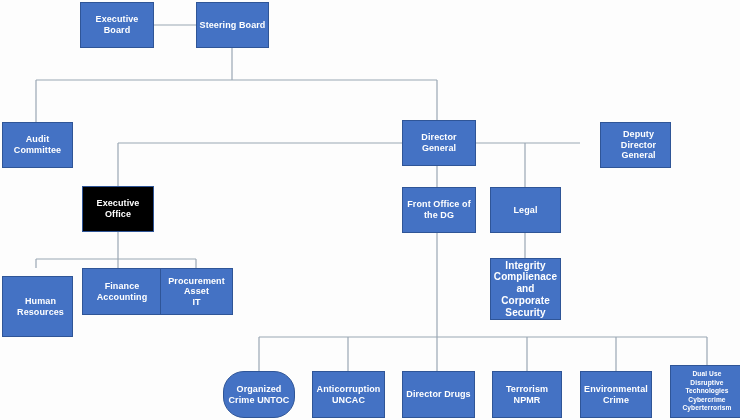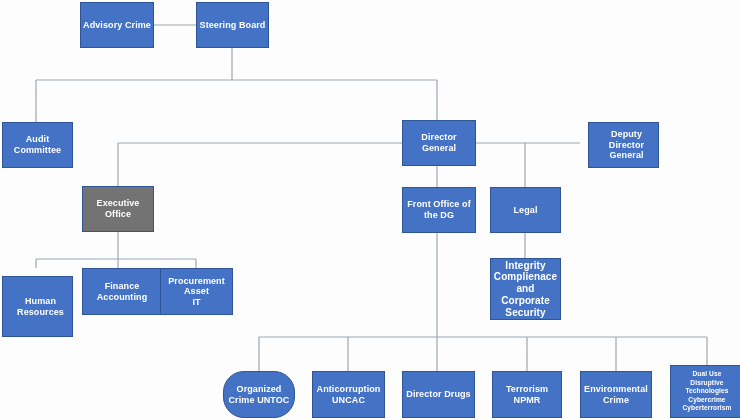--- a/index.html
+++ b/index.html
@@ -68,30 +68,30 @@
       <polyline points="437,233 437,337" fill="none" stroke="#9aa7b4" stroke-width="1.2"></polyline>
       <polyline points="259,337 707,337" fill="none" stroke="#9aa7b4" stroke-width="1.2"></polyline>
       <polyline points="259,337 259,371" fill="none" stroke="#9aa7b4" stroke-width="1.2"></polyline>
       <polyline points="348,337 348,371" fill="none" stroke="#9aa7b4" stroke-width="1.2"></polyline>
       <polyline points="437,337 437,371" fill="none" stroke="#9aa7b4" stroke-width="1.2"></polyline>
       <polyline points="527,337 527,371" fill="none" stroke="#9aa7b4" stroke-width="1.2"></polyline>
       <polyline points="616,337 616,371" fill="none" stroke="#9aa7b4" stroke-width="1.2"></polyline>
       <polyline points="707,337 707,365" fill="none" stroke="#9aa7b4" stroke-width="1.2"></polyline>
     </svg>
   <div id="node-layer">
-      <div class="org-node fs-9" style="left: 80px; top: 2px; width: 74px; height: 46px; background: rgb(68, 114, 196); border-color: rgb(47, 85, 151); color: rgb(255, 255, 255);">Advisory Crime</div>
+      <div class="org-node fs-9" style="left: 80px; top: 2px; width: 74px; height: 46px; background: rgb(68, 114, 196); border-color: rgb(47, 85, 151); color: rgb(255, 255, 255);">Executive Board</div>
       <div class="org-node fs-9" style="left: 196px; top: 2px; width: 73px; height: 46px; background: rgb(68, 114, 196); border-color: rgb(47, 85, 151); color: rgb(255, 255, 255);">Steering Board</div>
       <div class="org-node fs-9" style="left: 2px; top: 122px; width: 71px; height: 46px; background: rgb(68, 114, 196); border-color: rgb(47, 85, 151); color: rgb(255, 255, 255);">Audit
 Committee</div>
       <div class="org-node fs-9" style="left: 402px; top: 120px; width: 74px; height: 46px; background: rgb(68, 114, 196); border-color: rgb(47, 85, 151); color: rgb(255, 255, 255);">Director
 General</div>
-      <div class="org-node fs-9" style="left: 588px; top: 122px; width: 71px; height: 46px; background: rgb(68, 114, 196); border-color: rgb(47, 85, 151); color: rgb(255, 255, 255); padding-left: 8px;">Deputy
+      <div class="org-node fs-9" style="left: 600px; top: 122px; width: 71px; height: 46px; background: rgb(68, 114, 196); border-color: rgb(47, 85, 151); color: rgb(255, 255, 255); padding-left: 8px;">Deputy
 Director
 General</div>
-      <div class="org-node fs-9" style="left: 82px; top: 186px; width: 72px; height: 46px; background: #737373; border-color: rgb(47, 85, 151); color: rgb(255, 255, 255);">Executive
+      <div class="org-node fs-9" style="left: 82px; top: 186px; width: 72px; height: 46px; background: #000000; border-color: rgb(47, 85, 151); color: rgb(255, 255, 255);">Executive
 Office</div>
       <div class="org-node fs-9" style="left: 402px; top: 187px; width: 74px; height: 46px; background: rgb(68, 114, 196); border-color: rgb(47, 85, 151); color: rgb(255, 255, 255);">Front Office of
 the DG</div>
       <div class="org-node fs-9" style="left: 490px; top: 187px; width: 71px; height: 46px; background: rgb(68, 114, 196); border-color: rgb(47, 85, 151); color: rgb(255, 255, 255);">Legal</div>
       <div class="org-node fs-9" style="left: 2px; top: 276px; width: 71px; height: 61px; background: rgb(68, 114, 196); border-color: rgb(47, 85, 151); color: rgb(255, 255, 255); padding-left: 8px;">Human
 Resources</div>
       <div class="org-node fs-9" style="left: 82px; top: 268px; width: 80px; height: 47px; background: rgb(68, 114, 196); border-color: rgb(47, 85, 151); color: rgb(255, 255, 255);">Finance
 Accounting</div>
       <div class="org-node fs-9" style="left: 160px; top: 268px; width: 73px; height: 47px; background: rgb(68, 114, 196); border-color: rgb(47, 85, 151); color: rgb(255, 255, 255);">Procurement
 Asset

